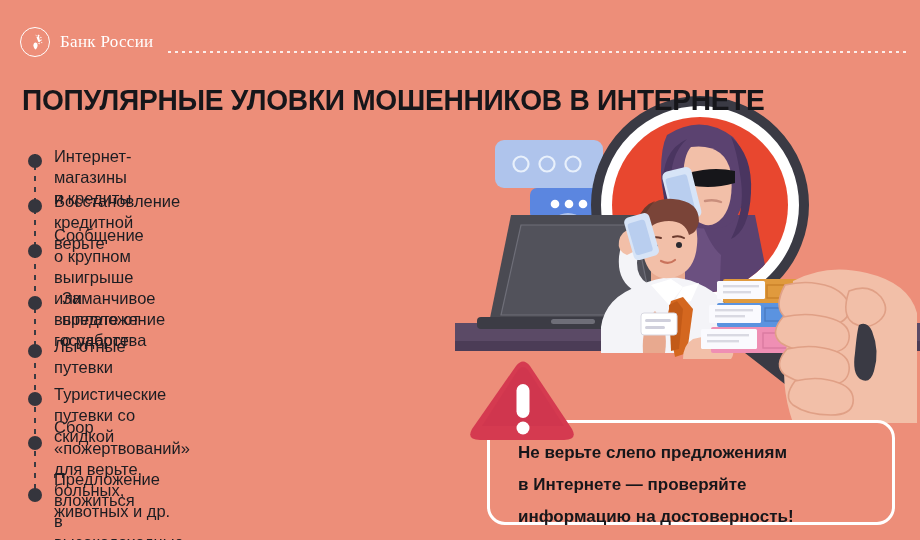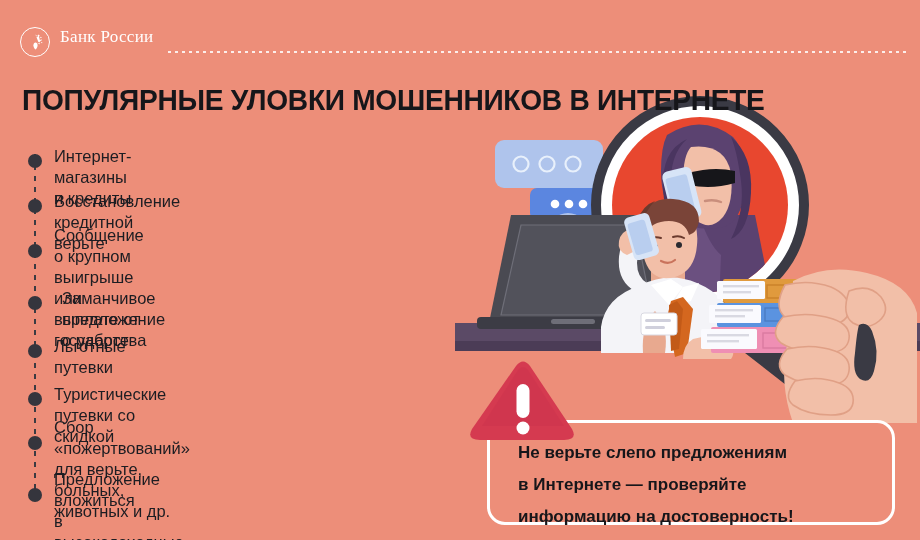--- a/index.html
+++ b/index.html
@@ -10,21 +10,21 @@
     position:relative;
     overflow:hidden;
   }
 
   
   #header {
     position:absolute; left:0; top:0; width:920px; height:68px;
   }
   #logo-group {
     position:absolute; left:20px; top:27px;
-    display:flex; gap:10px;
+    display:flex; align-items:center; gap:10px;
   }
   #logo-emblem {
     width:30px; height:30px; border-radius:50%;
     border:1.6px solid #ffffff;
     display:flex; align-items:center; justify-content:center;
     flex:none;
   }
   #logo-text {
     color:#ffffff; font-size:17px; letter-spacing:.3px;
     font-family:"Liberation Serif", serif; white-space:nowrap;

